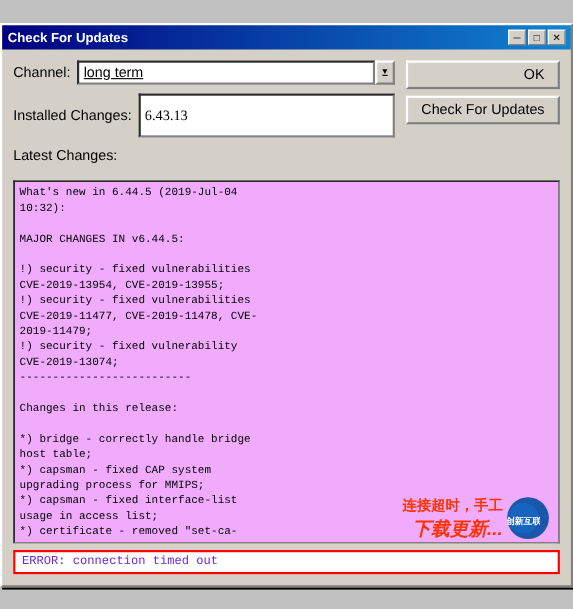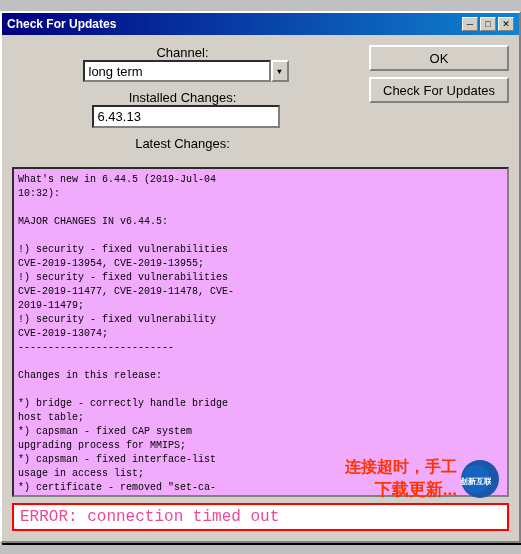--- a/index.html
+++ b/index.html
@@ -67,45 +67,45 @@
     }
 
     .window-body {
       padding: 10px;
     }
 
     .form-row {
       display: flex;
       align-items: center;
       margin-bottom: 8px;
-      flex-direction: column;
     }
 
     .form-label {
       text-align: right;
       margin-right: 6px;
       font-family: Arial, sans-serif;
       font-size: 13px;
       white-space: nowrap;
     }
 
     .form-input {
       height: 40px;
       border: 2px inset #808080;
       background: white;
       padding: 2px 4px;
-      font-family: Liberation Sans, sans-serif;
+      font-family: Liberation Serif, serif;
       font-size: 13px;
       flex: 1;
     }
 
     .channel-select {
       display: flex;
       align-items: flex-end;
       flex: 1;
+      text-decoration: underline;
     }
 
     .channel-input {
       flex: 1;
       height: 22px;
       border: 2px inset #808080;
       background: white;
       padding: 2px 4px;
       font-family: Arial, sans-serif;
       font-size: 13px;
@@ -136,21 +136,21 @@
       background: #d4d0c8;
       border: 2px solid #808080;
       border-top-color: #ffffff;
       border-left-color: #ffffff;
       padding: 3px 12px;
       font-family: Arial, sans-serif;
       font-size: 13px;
       cursor: pointer;
       height: 26px;
       min-width: 130px;
-      text-align: center;
+      text-align: right;
     }
 
     .top-section {
       display: flex;
       align-items: flex-start;
     }
 
     .left-section {
       flex: 1;
     }
@@ -174,22 +174,22 @@
       white-space: pre-wrap;
       line-height: 1.4;
     }
 
     .error-bar {
       margin-top: 6px;
       background: white;
       border: 2px solid red;
       padding: 3px 6px;
       font-family: 'Courier New', Courier, monospace;
-      font-size: 16px;
-      color: #ec4899;
+      font-size: 11px;
+      color: #6d28d9;
     }
 
     .watermark {
       position: absolute;
       bottom: 40px;
       right: 20px;
       display: flex;
       align-items: center;
       gap: 4px;
       z-index: 10;
@@ -279,22 +279,22 @@
 passphrase" parameter;
 *) cloud - properly stop "time-zone</textarea>
     </div>
 
     <div class="error-bar">
       <span>ERROR: connection timed out</span>
     </div>
 
     <div class="watermark">
       <div style="text-align:right;">
-        <div style="color:#ff3300;font-size:16px;font-weight:bold;font-family:Arial;margin-left:24px;">连接超时，手工</div>
-        <div style="color:#ff3300;font-size:17px;font-weight:bold;font-family:Arial;">下载更新...</div>
+        <div style="color:#ff3300;font-size:13px;font-weight:bold;font-family:Arial;margin-left:24px;">连接超时，手工</div>
+        <div style="color:#ff3300;font-size:17px;font-weight:bold;font-family:Arial;font-style:italic;">下载更新...</div>
       </div>
       <div class="watermark-logo" style="font-size:9px;font-family:Arial;background:#1a56aa;border-radius:50%;width:38px;height:38px;display:flex;align-items:center;justify-content:flex-start;color:white;font-weight:bold;flex-shrink:0;">
         <svg width="30" height="30" viewBox="0 0 30 30">
           <circle cx="15" cy="15" r="14" fill="#1565c0"></circle>
           <text x="15" y="20" text-anchor="middle" fill="white" font-size="8" font-family="Arial" font-weight="bold">创新互联</text>
         </svg>
       </div>
     </div>
 
   </div>

